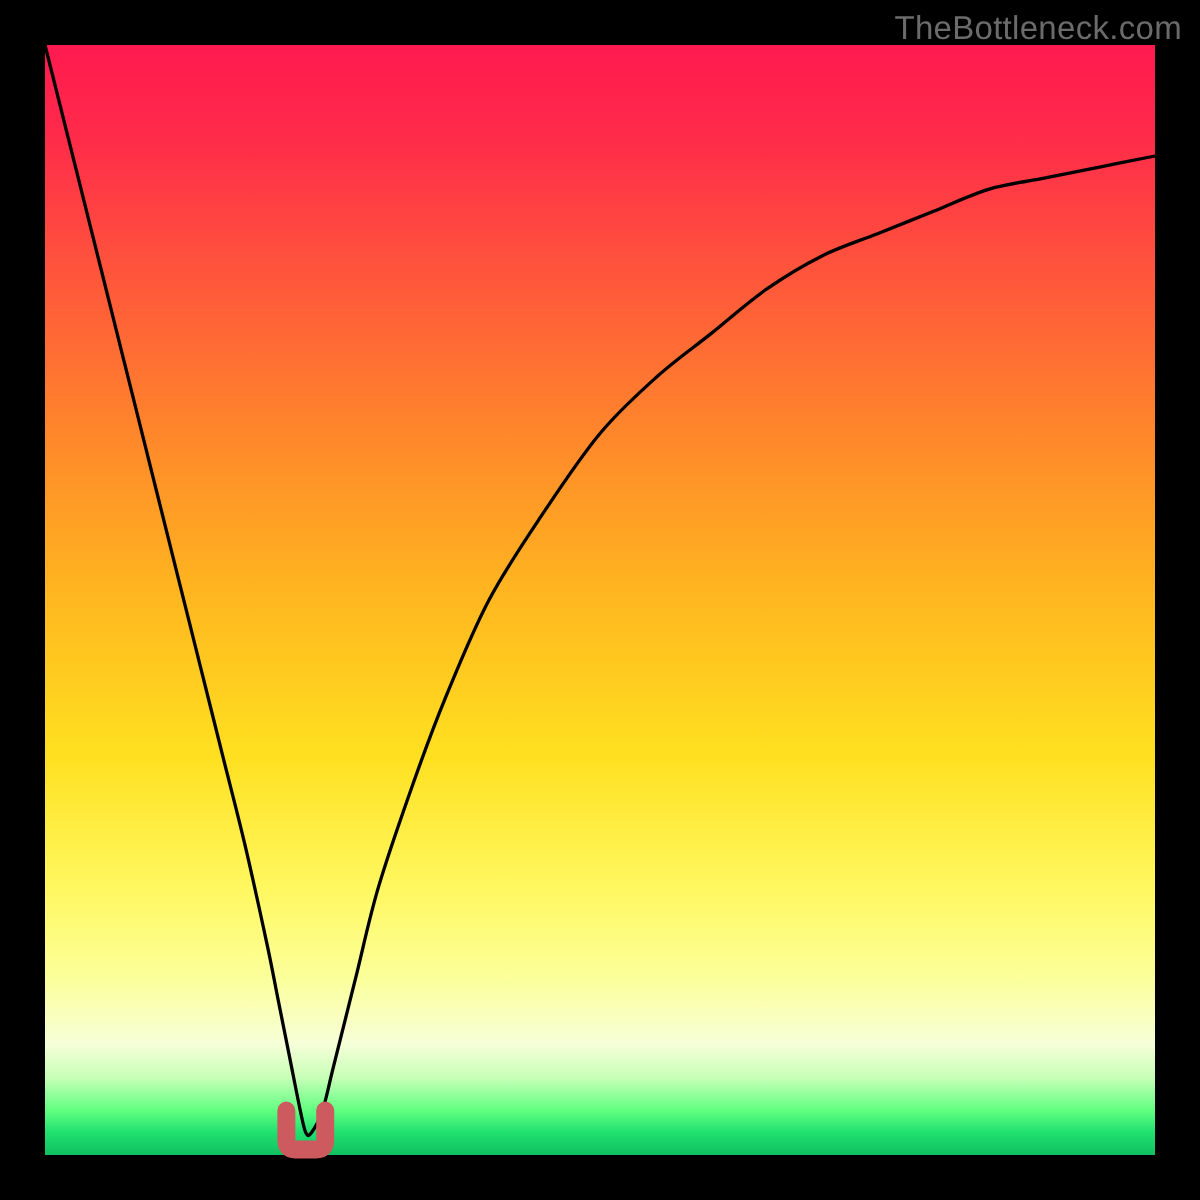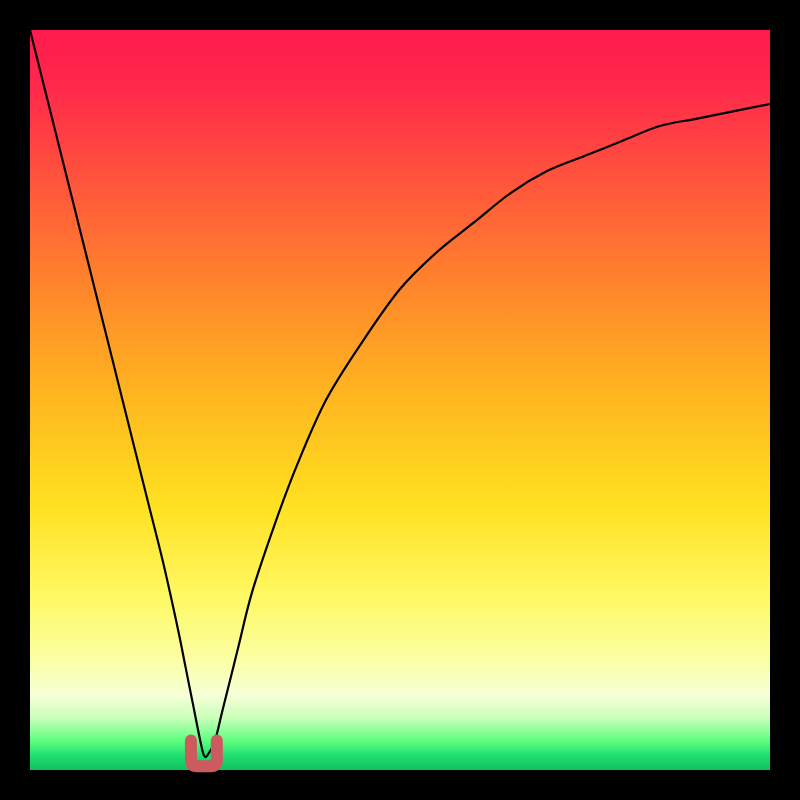--- a/index.html
+++ b/index.html
@@ -56,20 +56,21 @@
     top: 0;
     width: 740px;
     height: 740px;
     overflow: visible;
   }
 </style>
 </head>
 <body>
 
 <div class="frame">
+  <div class="attribution">TheBottleneck.com</div>
 
   <div class="plot">
     <svg class="curve" viewBox="0 0 740 740" preserveAspectRatio="none">
       <path id="curve-path" fill="none" stroke="#000" stroke-width="2.2" stroke-linecap="round" stroke-linejoin="round" d="M 0.00 0.00 C 2.47 9.87, 9.87 39.47, 14.80 59.20 C 19.73 78.93, 24.67 98.67, 29.60 118.40 C 34.53 138.13, 39.47 157.87, 44.40 177.60 C 49.33 197.33, 54.27 217.07, 59.20 236.80 C 64.13 256.53, 69.07 276.27, 74.00 296.00 C 78.93 315.73, 83.87 335.47, 88.80 355.20 C 93.73 374.93, 98.67 394.67, 103.60 414.40 C 108.53 434.13, 113.47 453.87, 118.40 473.60 C 123.33 493.33, 128.27 511.83, 133.20 532.80 C 138.13 553.77, 144.30 582.13, 148.00 599.40 C 151.70 616.67, 152.93 624.07, 155.40 636.40 C 157.87 648.73, 160.33 661.07, 162.80 673.40 C 165.27 685.73, 168.35 701.77, 170.20 710.40 C 172.05 719.03, 172.67 722.73, 173.90 725.20 C 175.13 727.67, 175.75 727.67, 177.60 725.20 C 179.45 722.73, 182.53 717.80, 185.00 710.40 C 187.47 703.00, 188.70 695.60, 192.40 680.80 C 196.10 666.00, 202.27 641.33, 207.20 621.60 C 212.13 601.87, 215.83 583.37, 222.00 562.40 C 228.17 541.43, 236.80 516.77, 244.20 495.80 C 251.60 474.83, 257.77 457.57, 266.40 436.60 C 275.03 415.63, 284.90 390.97, 296.00 370.00 C 307.10 349.03, 320.67 329.30, 333.00 310.80 C 345.33 292.30, 357.67 273.80, 370.00 259.00 C 382.33 244.20, 394.67 233.10, 407.00 222.00 C 419.33 210.90, 431.67 202.27, 444.00 192.40 C 456.33 182.53, 468.67 171.43, 481.00 162.80 C 493.33 154.17, 505.67 146.77, 518.00 140.60 C 530.33 134.43, 542.67 130.73, 555.00 125.80 C 567.33 120.87, 579.67 115.93, 592.00 111.00 C 604.33 106.07, 616.67 99.90, 629.00 96.20 C 641.33 92.50, 653.67 91.27, 666.00 88.80 C 678.33 86.33, 690.67 83.87, 703.00 81.40 C 715.33 78.93, 733.83 75.23, 740.00 74.00"></path>
       <path id="marker-path" fill="none" stroke="#cc5a5f" stroke-width="12" stroke-linecap="round" stroke-linejoin="round" d="M 160.9 710.4 L 160.9 730.3 Q 160.9 736.3 166.9 736.3 L 180.8 736.3 Q 186.8 736.3 186.8 730.3 L 186.8 710.4"></path>
     </svg>
   </div>
 </div>
 
 </body></html>

